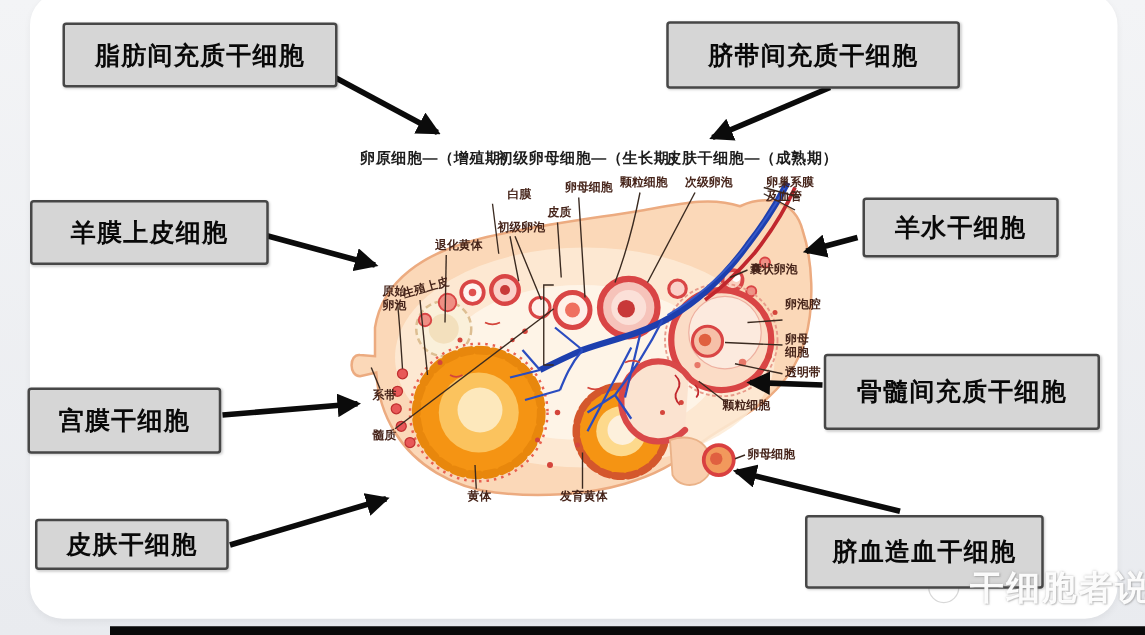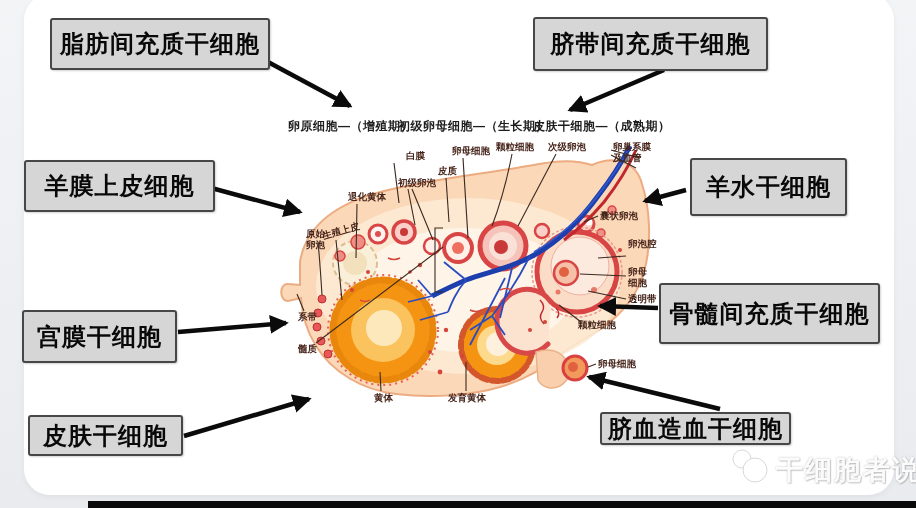--- a/index.html
+++ b/index.html
@@ -12,21 +12,21 @@
     position:absolute;left:24px;top:-6px;right:22px;bottom:13px;
     background:#ffffff;border-radius:26px;
     box-shadow:0 2px 6px rgba(0,0,0,0.05);
   }
   .bottom-bar{
     position:absolute;left:88px;right:0;bottom:0;height:7px;background:#0a0a0a;
   }
   .callout{
     position:absolute;display:flex;align-items:center;justify-content:center;
     background:#d6d6d6;border:2px solid #474747;border-radius:3px;
-    font-weight:bold;font-size:24px;color:#090909;letter-spacing:1px;
+    font-weight:bold;font-size:20px;color:#090909;letter-spacing:1px;
     box-shadow:1px 1px 2px rgba(0,0,0,0.18);
     box-sizing:border-box;
   }
   .svg-layer{position:absolute;left:0;top:0;width:916px;height:508px;}
   .dlabel{
     position:absolute;font-size:9.5px;line-height:10.5px;font-weight:600;
     color:#46241a;white-space:nowrap;
   }
   .stage{
     position:absolute;top:118px;font-size:12px;font-weight:bold;color:#1d1d1d;
@@ -218,21 +218,21 @@
 <div class="dlabel" style="left:628px;top:239px">卵泡腔</div>
 <div class="dlabel" style="left:628px;top:267px">卵母</div>
 <div class="dlabel" style="left:628px;top:278px">细胞</div>
 <div class="dlabel" style="left:628px;top:294px">透明带</div>
 <div class="dlabel" style="left:578px;top:320px">颗粒细胞</div>
 <div class="dlabel" style="left:598px;top:359px">卵母细胞</div>
 
 <div class="callout" style="left:50px;top:18px;width:220px;height:52px">脂肪间充质干细胞</div>
 <div class="callout" style="left:533px;top:17px;width:235px;height:54px">脐带间充质干细胞</div>
 <div class="callout" style="left:24px;top:160px;width:191px;height:52px">羊膜上皮细胞</div>
-<div class="callout" style="left:690px;top:158px;width:157px;height:58px">羊水干细胞</div>
+<div class="callout" style="left:690px;top:158px;width:157px;height:48px">羊水干细胞</div>
 <div class="callout" style="left:22px;top:310px;width:155px;height:53px">宫膜干细胞</div>
 <div class="callout" style="left:659px;top:283px;width:221px;height:61px">骨髓间充质干细胞</div>
 <div class="callout" style="left:28px;top:415px;width:155px;height:41px">皮肤干细胞</div>
-<div class="callout" style="left:600px;top:412px;width:191px;height:33px">脐血造血干细胞</div>
+<div class="callout" style="left:644px;top:412px;width:191px;height:59px">脐血造血干细胞</div>
 
 <div class="watermark">干细胞者说</div>
 
 <div class="bottom-bar"></div>
 
 </body></html>

